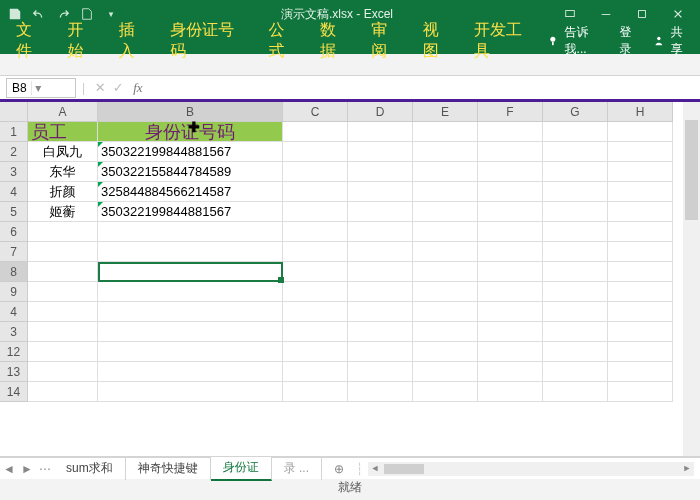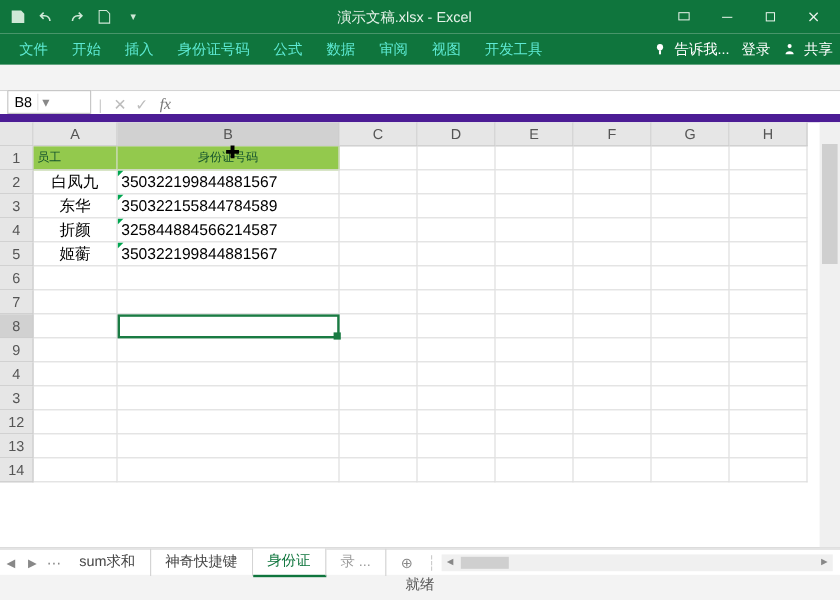--- a/index.html
+++ b/index.html
@@ -6,47 +6,47 @@
 body{background:#fff;overflow:hidden;width:700px;height:500px;position:relative;}
 .titlebar{height:28px;background:#0f753d;color:#fff;display:flex;align-items:center;padding:0 4px;}
 .qat{display:flex;gap:2px;align-items:center;}
 .qat-btn{width:22px;height:22px;display:flex;align-items:center;justify-content:center;color:#cfe8d7;}
 .qat-btn svg{width:14px;height:14px;}
 .title{flex:1;text-align:center;color:#e6f2e9;font-size:12px;}
 .winbtns{display:flex;gap:0;}
 .winbtn{width:36px;height:28px;display:flex;align-items:center;justify-content:center;color:#e6f2e9;}
 .winbtn svg{width:12px;height:12px;}
 .ribbon-tabs{height:26px;background:#0f753d;display:flex;align-items:center;padding:0 6px;color:#fff;}
-.rtab{padding:0 10px;height:26px;display:flex;align-items:center;color:#5eead4;font-size:12px;}
+.rtab{padding:0 10px;height:26px;display:flex;align-items:center;color:#fde047;font-size:16px;}
 .ribbon-right{margin-left:auto;display:flex;align-items:center;gap:10px;color:#fff;}
 .ribbon-right .rr{display:flex;align-items:center;gap:6px;}
 .ribbon-right svg{width:12px;height:12px;}
 .ribbon-body{height:22px;background:#f3f3f3;border-bottom:1px solid #d4d4d4;}
-.fbar{height:26px;background:#fff;border-bottom:7px solid #4c1d95;display:flex;align-items:flex-end;}
+.fbar{height:26px;background:#fff;border-bottom:3px solid #4c1d95;display:flex;align-items:center;}
 .namebox{width:70px;height:20px;border:1px solid #c7c7c7;margin-left:6px;padding:0 5px;display:flex;align-items:center;background:#fff;}
 .nb-dd{width:14px;text-align:center;color:#888;border-left:1px solid #e5e5e5;margin-left:4px;}
 .fbar-sep{color:#ccc;margin:0 6px;}
 .fbar-btn{width:18px;text-align:center;color:#bdbdbd;font-size:13px;}
 .fx{font-style:italic;font-family:"Times New Roman",serif;color:#777;margin-left:6px;font-size:13px;}
 .sheet-area{position:relative;height:355px;background:#fff;border-bottom:1px solid #d4d4d4;}
 .grid{position:absolute;inset:0;}
 .corner{position:absolute;left:0;top:0;width:28px;height:20px;background:#e6e6e6;border-right:1px solid #ccc;border-bottom:1px solid #ccc;}
 .colhdrs{position:absolute;left:28px;top:0;right:17px;height:20px;display:flex;}
 .ch{background:#e6e6e6;border-right:1px solid #ccc;border-bottom:1px solid #ccc;text-align:center;line-height:20px;color:#555;}
 .ch.sel{background:#d1d1d1;}
 .rowhdrs{position:absolute;left:0;top:20px;width:28px;}
 .rh{height:20px;background:#e6e6e6;border-right:1px solid #ccc;border-bottom:1px solid #ccc;text-align:center;line-height:20px;color:#555;}
 .rh.sel{background:#d1d1d1;}
 .cells{position:absolute;left:28px;top:20px;right:17px;bottom:0;}
 .row{display:flex;height:20px;}
 .cell{border-right:1px solid #dedede;border-bottom:1px solid #dedede;line-height:20px;padding:0 3px;overflow:hidden;white-space:nowrap;font-size:13px;}
 .cA{width:70px;text-align:center;}
 .cB{width:185px;}
 .cO{width:65px;}
-.hdr-green{background:#93c94d;color:#14532d;font-size:10px;}
+.hdr-green{background:#93c94d;color:#701a75;font-size:18px;}
 .te{position:relative;}
 .te::before{content:"";position:absolute;left:0;top:0;border-top:5px solid #00a650;border-right:5px solid transparent;}
 .selbox{position:absolute;border:2px solid #1a7b43;pointer-events:none;}
 .selhandle{position:absolute;right:-3px;bottom:-3px;width:6px;height:6px;background:#1a7b43;}
 .cursor-plus{position:absolute;color:#000;font-weight:bold;font-size:14px;pointer-events:none;}
 .vscroll{position:absolute;right:0;top:0;width:17px;bottom:0;background:#f0f0f0;}
 .vthumb{position:absolute;left:2px;right:2px;top:18px;height:100px;background:#cfcfcf;border-radius:0;}
 .tabstrip{height:22px;background:#fff;border-top:1px solid #d4d4d4;display:flex;align-items:center;}
 .tsnav{width:18px;text-align:center;color:#888;}
 .sheet-tab{padding:3px 12px;border-right:1px solid #d4d4d4;color:#444;}

